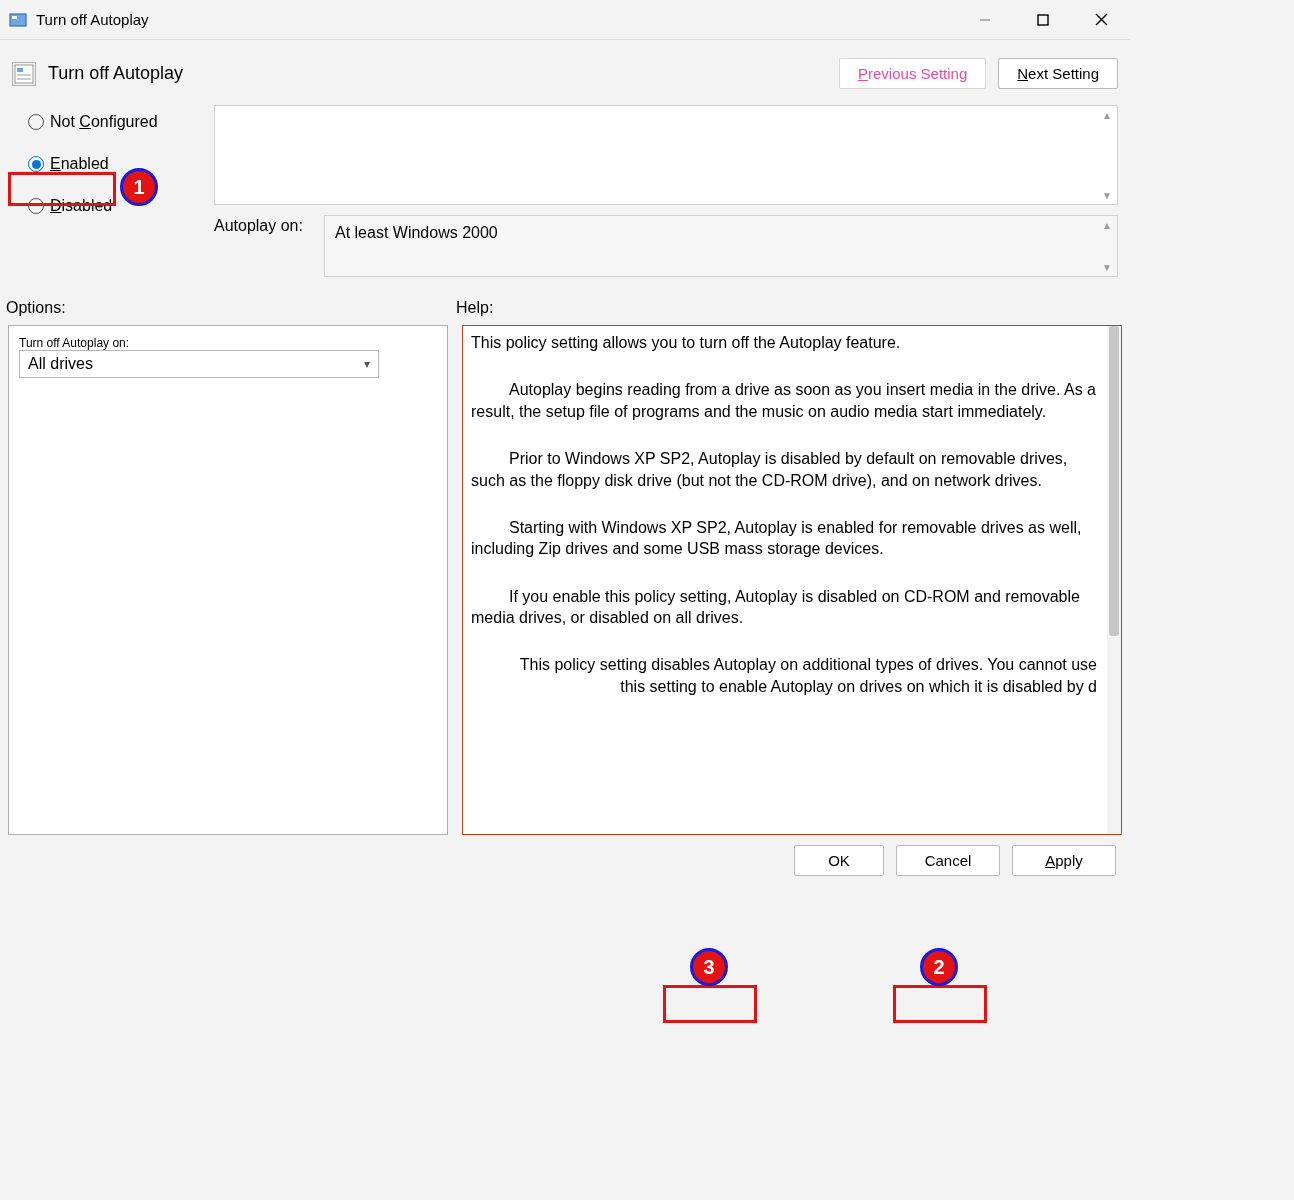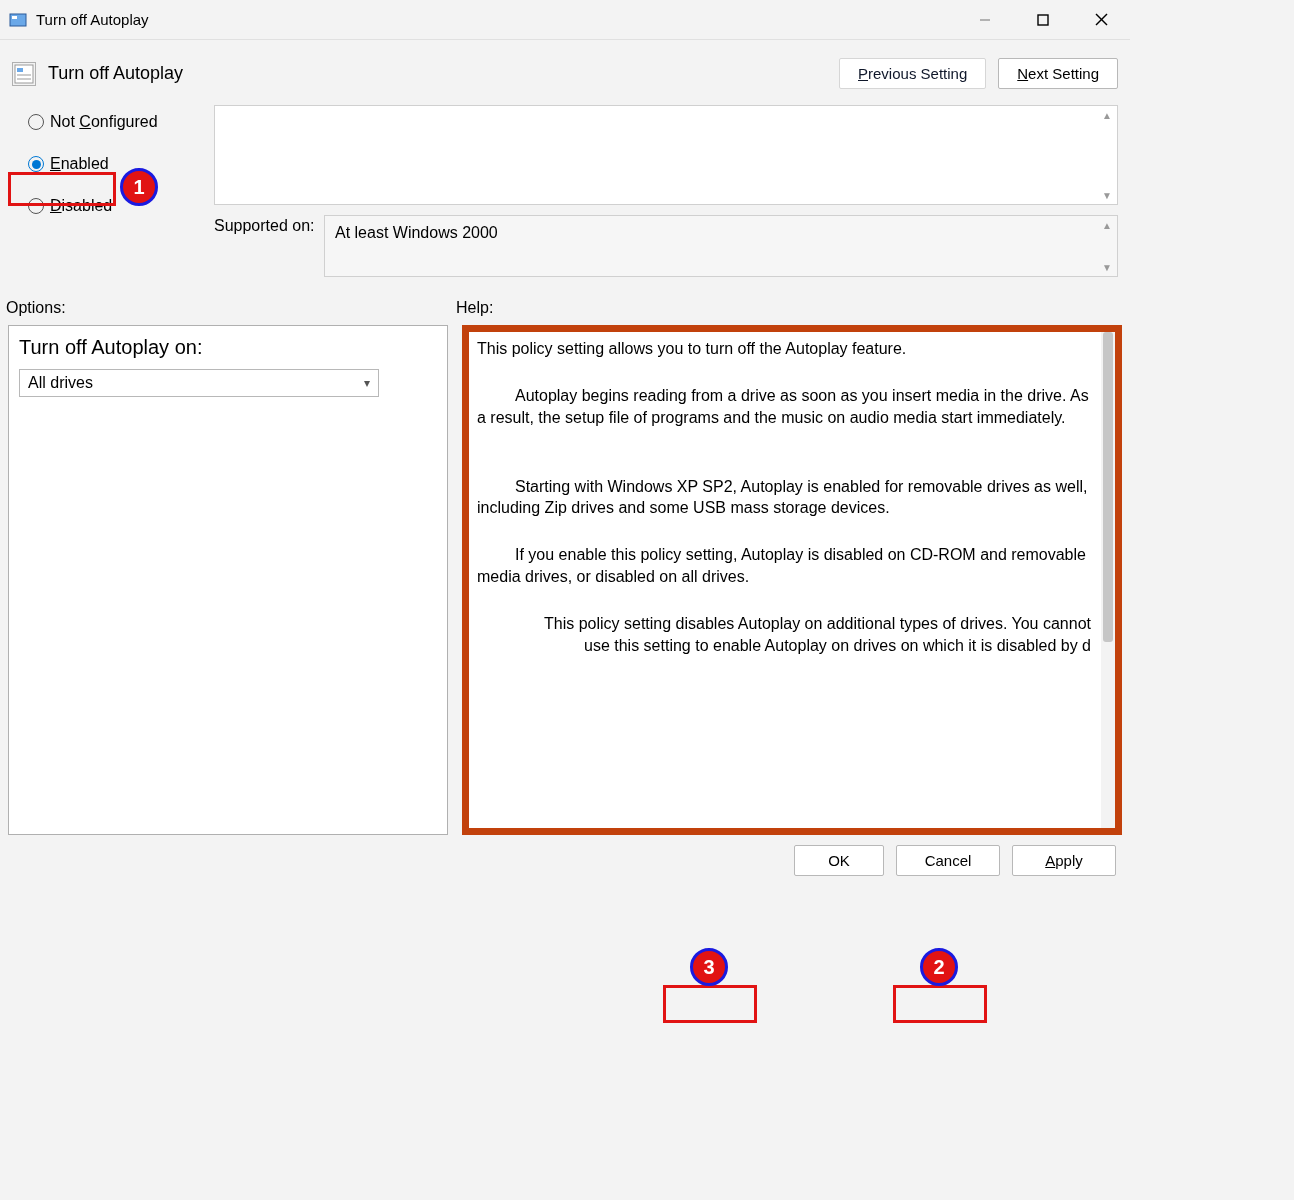--- a/index.html
+++ b/index.html
@@ -53,21 +53,21 @@
   .nav-buttons { margin-left: auto; display: flex; gap: 12px; }
   .btn {
     border: 1px solid #b8b8b8;
     background: #fff;
     padding: 6px 18px;
     font-size: 15px;
     border-radius: 2px;
     cursor: pointer;
   }
   .btn.disabled {
-    color: #0f172a;
+    color: #ec4899;
     border-color: #d6d6d6;
     cursor: default;
   }
 
   .config-row {
     display: flex;
     padding: 8px 12px 0 24px;
   }
   .radio-col {
     width: 190px;
@@ -124,35 +124,35 @@
     padding: 8px 8px 0 8px;
     gap: 14px;
   }
   .options-panel {
     width: 440px;
     height: 510px;
     border: 1px solid #b0b0b0;
     background: #fff;
     padding: 10px;
   }
-  .opt-label { font-size: 20px; margin-bottom: 10px; }
+  .opt-label { font-size: 12px; }
   .select {
     border: 1px solid #b8b8b8;
     width: 360px;
     padding: 4px 8px;
     display: flex;
     align-items: center;
     font-size: 16px;
   }
   .select .chev { margin-left: auto; font-size: 12px; color: #555; }
 
   .help-panel {
     flex: 1;
     height: 510px;
-    border: 7px solid #c2410c;
+    border: 1px solid #c2410c;
     background: #fff;
     position: relative;
     display: flex;
   }
   .help-text {
     flex: 1;
     padding: 6px 10px 6px 8px;
     font-size: 16px;
     line-height: 1.35;
     overflow: hidden;
@@ -268,21 +268,21 @@
     </div>
   </div>
   <div class="fields-col">
     <div class="field-row">
       <div class="field-box comment-box">
         <div class="spin-up">▲</div>
         <div class="spin-down">▼</div>
       </div>
     </div>
     <div class="field-row">
-      <div class="field-label">Supported on:</div>
+      <div class="field-label">Autoplay on:</div>
       <div class="field-box supported-box">
         <span>At least Windows 2000</span>
         <div class="spin-up">▲</div>
         <div class="spin-down">▼</div>
       </div>
     </div>
   </div>
 </div>
 
 <div class="labels-row">
@@ -295,21 +295,21 @@
     <div class="opt-label">Turn off Autoplay on:</div>
     <div class="select">
       <span>All drives</span>
       <span class="chev">▾</span>
     </div>
   </div>
   <div class="help-panel">
     <div class="help-text">
       <p>This policy setting allows you to turn off the Autoplay feature.</p><br>
       <p class="indent">Autoplay begins reading from a drive as soon as you insert media in the drive. As a result, the setup file of programs and the music on audio media start immediately.</p><br>
-      <br>
+      <p class="indent">Prior to Windows XP SP2, Autoplay is disabled by default on removable drives, such as the floppy disk drive (but not the CD-ROM drive), and on network drives.</p><br>
       <p class="indent">Starting with Windows XP SP2, Autoplay is enabled for removable drives as well, including Zip drives and some USB mass storage devices.</p><br>
       <p class="indent">If you enable this policy setting, Autoplay is disabled on CD-ROM and removable media drives, or disabled on all drives.</p><br>
       <p class="indent-nom">This policy setting disables Autoplay on additional types of drives. You cannot use this setting to enable Autoplay on drives on which it is disabled by d</p>
     </div>
     <div class="help-scroll">
       <div class="help-scroll-thumb"></div>
     </div>
   </div>
 </div>
 

